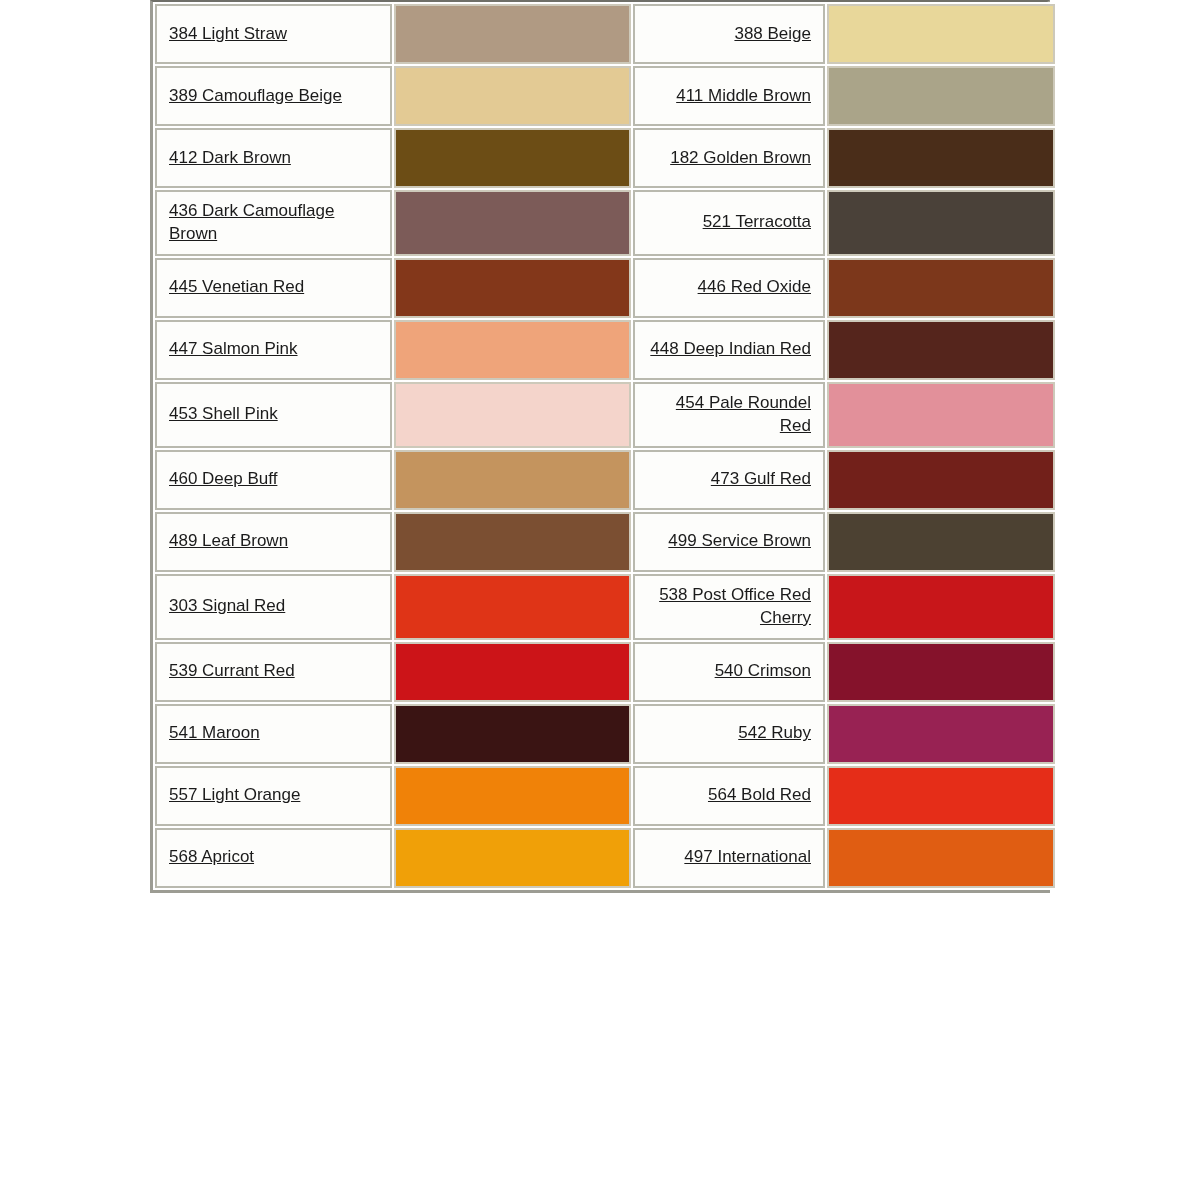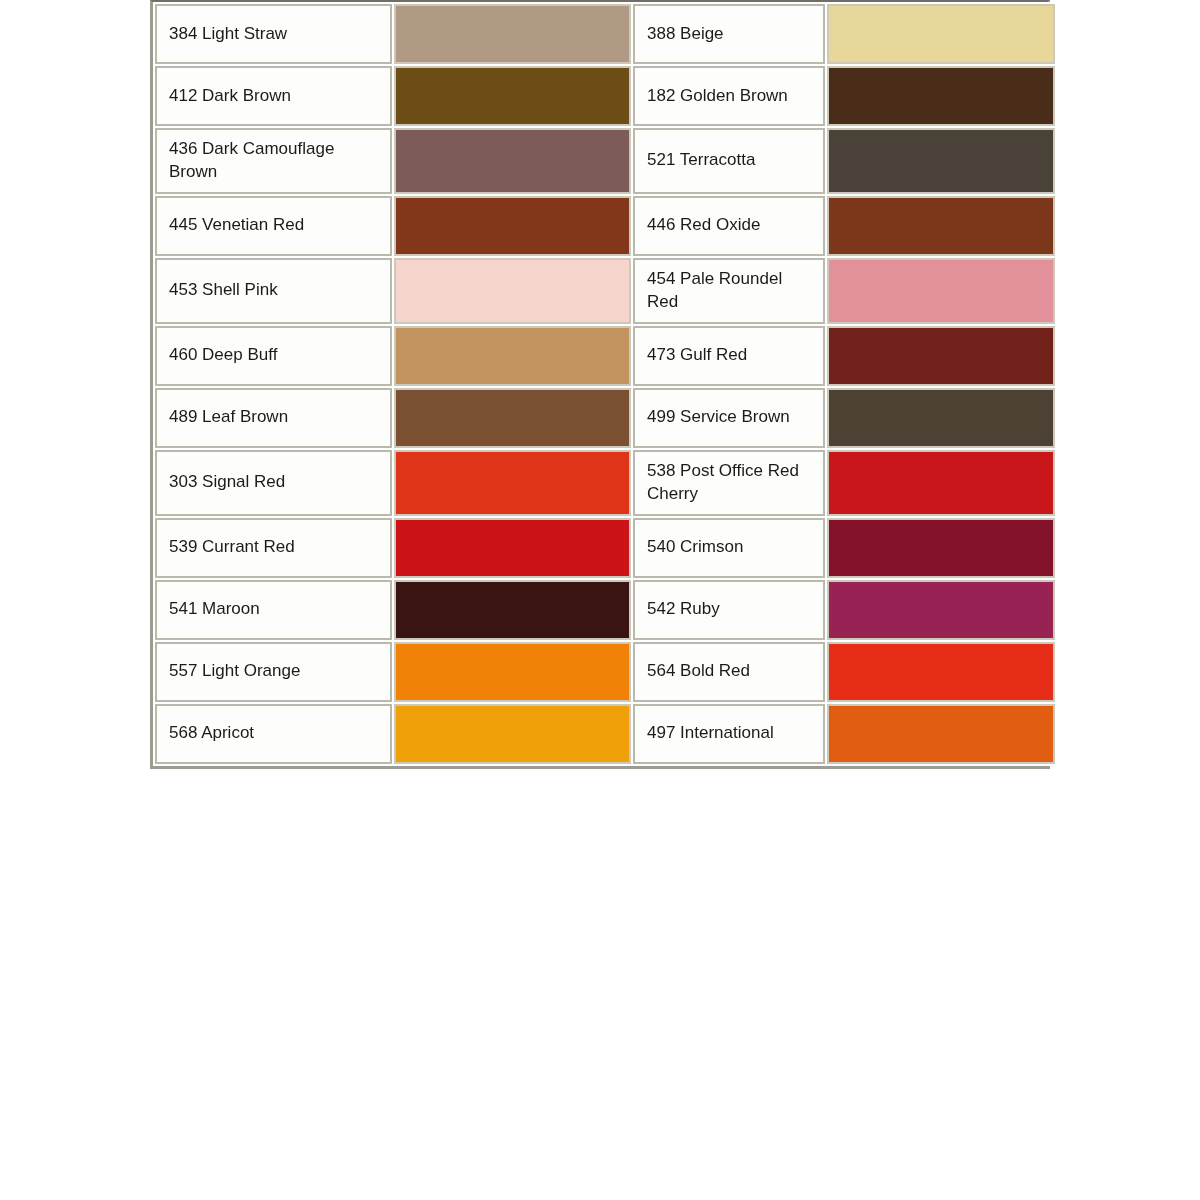--- a/index.html
+++ b/index.html
@@ -38,32 +38,33 @@
   td.name-cell {
     border: 2px solid #b9b9ae;
     background: #fdfdfb;
     padding: 8px 12px;
     font-size: 17px;
     color: #1b1b1b;
     line-height: 1.35;
     vertical-align: middle;
     height: 60px;
     box-sizing: border-box;
+    text-decoration: underline;
   }
 
   td.swatch-cell {
     border: 2px solid #cdc9ba;
     padding: 0;
     height: 60px;
     box-sizing: border-box;
   }
 
   td.name-cell.col-a { width: 237px; }
   td.swatch-cell.col-a { width: 237px; }
-  td.name-cell.col-b { width: 192px; }
+  td.name-cell.col-b { width: 192px; text-align: right; }
   td.swatch-cell.col-b { width: 228px; }
 
   .swatch-fill {
     width: 100%;
     height: 100%;
     min-height: 56px;
     display: block;
   }
 </style>
 </head>
@@ -76,20 +77,30 @@
           <td class="name-cell col-a">384 Light Straw</td>
           <td class="swatch-cell col-a">
             <span class="swatch-fill" style="background: rgb(176, 154, 131);"></span>
           </td>
           <td class="name-cell col-b">388 Beige</td>
           <td class="swatch-cell col-b">
             <span class="swatch-fill" style="background: rgb(232, 215, 154);"></span>
           </td>
         </tr>
         <tr>
+          <td class="name-cell col-a">389 Camouflage Beige</td>
+          <td class="swatch-cell col-a">
+            <span class="swatch-fill" style="background: rgb(227, 202, 148);"></span>
+          </td>
+          <td class="name-cell col-b">411 Middle Brown</td>
+          <td class="swatch-cell col-b">
+            <span class="swatch-fill" style="background: rgb(170, 164, 137);"></span>
+          </td>
+        </tr>
+        <tr>
           <td class="name-cell col-a">412 Dark Brown</td>
           <td class="swatch-cell col-a">
             <span class="swatch-fill" style="background: rgb(108, 77, 21);"></span>
           </td>
           <td class="name-cell col-b">182 Golden Brown</td>
           <td class="swatch-cell col-b">
             <span class="swatch-fill" style="background: rgb(74, 45, 25);"></span>
           </td>
         </tr>
         <tr>
@@ -103,20 +114,30 @@
           </td>
         </tr>
         <tr>
           <td class="name-cell col-a">445 Venetian Red</td>
           <td class="swatch-cell col-a">
             <span class="swatch-fill" style="background: rgb(131, 55, 26);"></span>
           </td>
           <td class="name-cell col-b">446 Red Oxide</td>
           <td class="swatch-cell col-b">
             <span class="swatch-fill" style="background: rgb(124, 55, 27);"></span>
+          </td>
+        </tr>
+        <tr>
+          <td class="name-cell col-a">447 Salmon Pink</td>
+          <td class="swatch-cell col-a">
+            <span class="swatch-fill" style="background: rgb(239, 164, 122);"></span>
+          </td>
+          <td class="name-cell col-b">448 Deep Indian Red</td>
+          <td class="swatch-cell col-b">
+            <span class="swatch-fill" style="background: rgb(85, 37, 28);"></span>
           </td>
         </tr>
         <tr>
           <td class="name-cell col-a">453 Shell Pink</td>
           <td class="swatch-cell col-a">
             <span class="swatch-fill" style="background: rgb(244, 212, 203);"></span>
           </td>
           <td class="name-cell col-b">454 Pale Roundel Red</td>
           <td class="swatch-cell col-b">
             <span class="swatch-fill" style="background: rgb(226, 144, 154);"></span>

